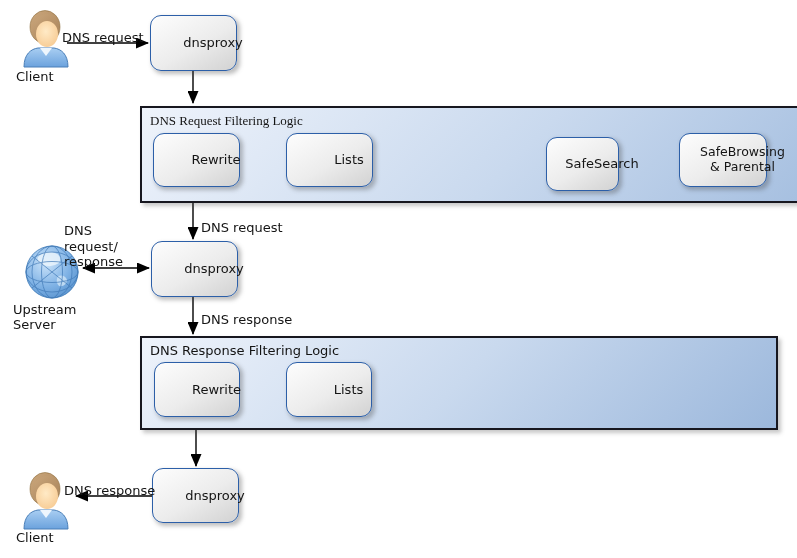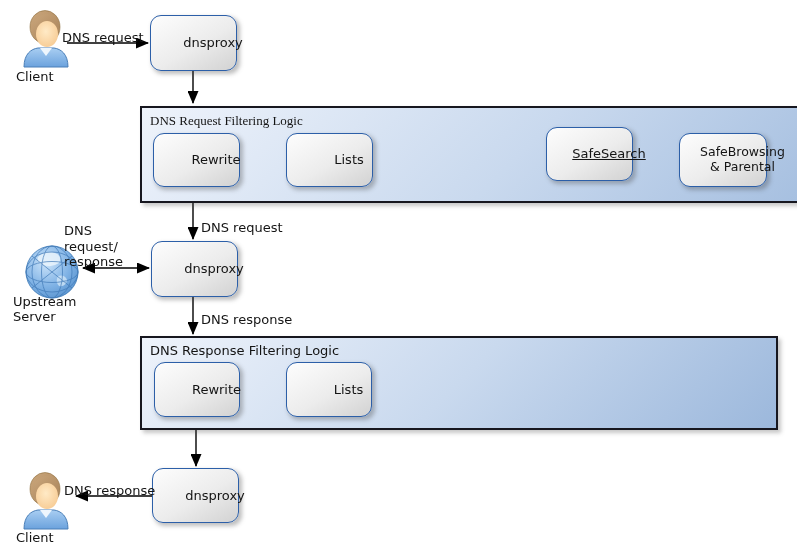--- a/index.html
+++ b/index.html
@@ -83,21 +83,21 @@
 
   <div class="edge-label" style="left:62px; top:22px;">DNS request</div>
 
   <div class="node" style="left:150px; top:15px; width:87px; height:56px;">dnsproxy</div>
 
   <div class="pipeline" style="left:140px; top:106px; width:760px; height:97px;font-family:Liberation Serif, serif;">
     <div class="pipeline-title">DNS Request Filtering Logic</div>
   </div>
   <div class="node" style="left:153px; top:133px; width:87px; height:54px;">Rewrite</div>
   <div class="node" style="left:286px; top:133px; width:87px; height:54px;">Lists</div>
-  <div class="node" style="left:546px; top:127px; width:87px; height:54px;text-decoration:underline;">SafeSearch</div>
+  <div class="node" style="left:546px; top:137px; width:73px; height:54px;">SafeSearch</div>
   <div class="node" style="left:679px; top:133px; width:88px; height:54px; font-size:12.5px;">SafeBrowsing
 &amp; Parental</div>
 
   <div class="edge-label" style="left:201px; top:212px;">DNS request</div>
 
   <div class="node" style="left:151px; top:241px; width:87px; height:56px;">dnsproxy</div>
 
   <svg class="icon" style="left:25px; top:245px;" width="54" height="54" viewBox="0 0 54 54">
     <defs>
       <radialGradient id="globeG" cx="0.38" cy="0.32" r="0.85">
@@ -111,21 +111,21 @@
     <path d="M33,31 Q40,29 42,35 Q41,42 34,41 Q30,37 33,31 Z" fill="#dcecf9" opacity="0.7"></path>
     <g fill="none" stroke="#3c76b4" stroke-width="0.9" opacity="0.75">
       <ellipse cx="27" cy="27" rx="26" ry="10.5"></ellipse>
       <ellipse cx="27" cy="27" rx="10.5" ry="26"></ellipse>
       <ellipse cx="27" cy="27" rx="20" ry="26"></ellipse>
       <ellipse cx="27" cy="27" rx="26" ry="20"></ellipse>
       <line x1="7" y1="11" x2="47" y2="43"></line>
       <line x1="47" y1="11" x2="7" y2="43"></line>
     </g>
   </svg>
-  <div class="actor-label" style="left:13px; top:294px; width:78px;">Upstream Server</div>
+  <div class="actor-label" style="left:13px; top:302px; width:78px;">Upstream Server</div>
 
   <div class="edge-label center" style="left:64px; top:215px; width:80px;">DNS
 request/
 response</div>
 
   <div class="edge-label" style="left:201px; top:304px;">DNS response</div>
 
   <div class="pipeline" style="left:140px; top:336px; width:638px; height:94px;">
     <div class="pipeline-title">DNS Response Filtering Logic</div>
   </div>

